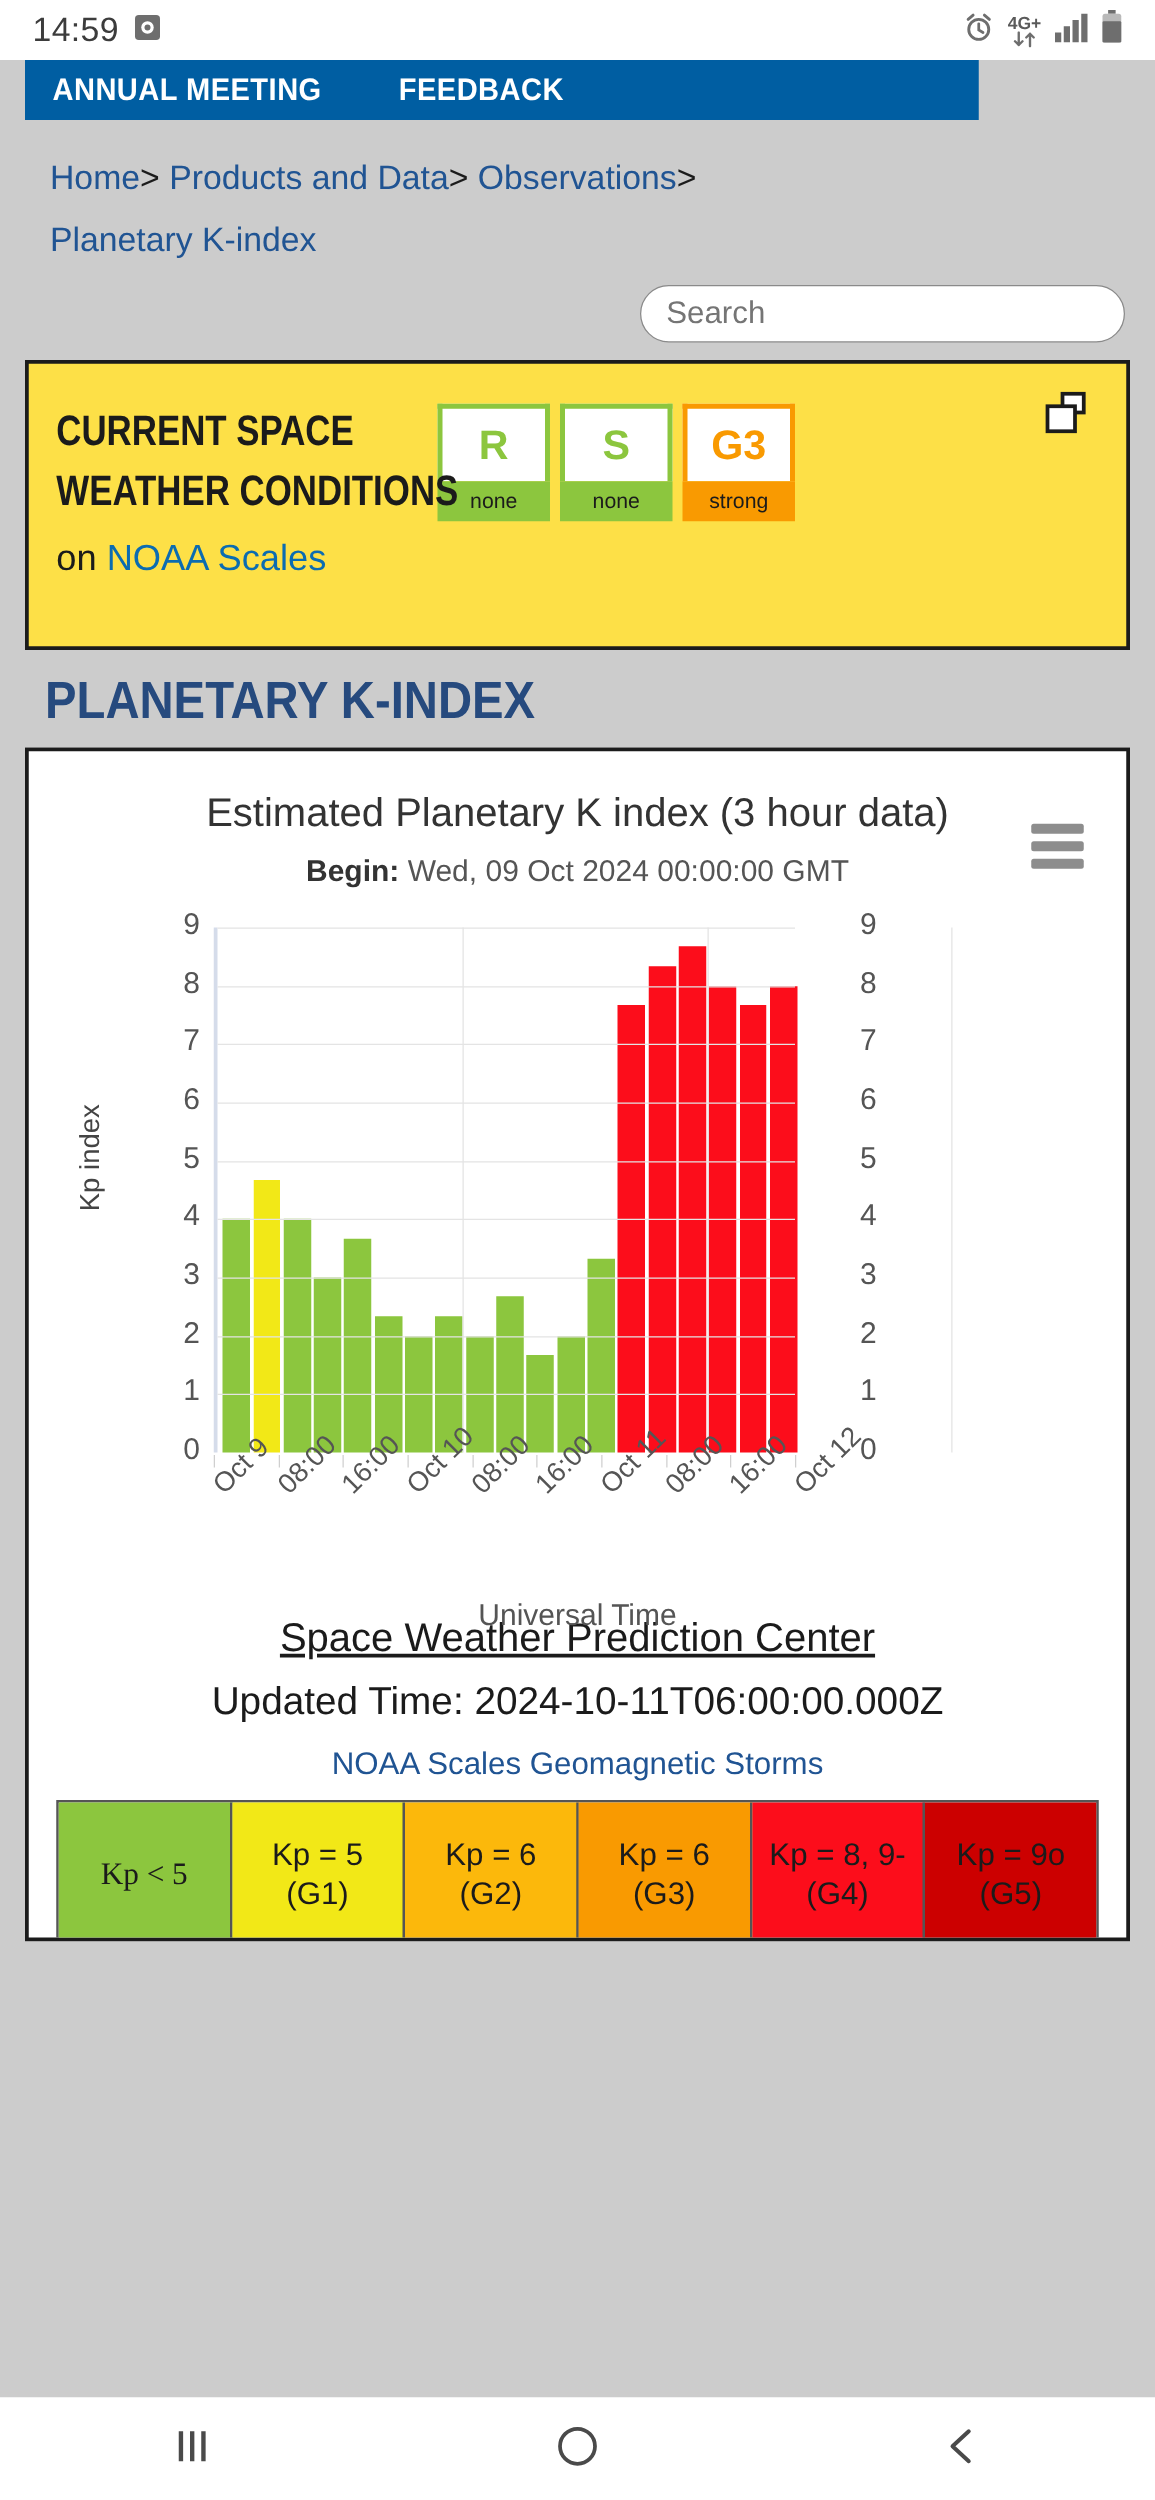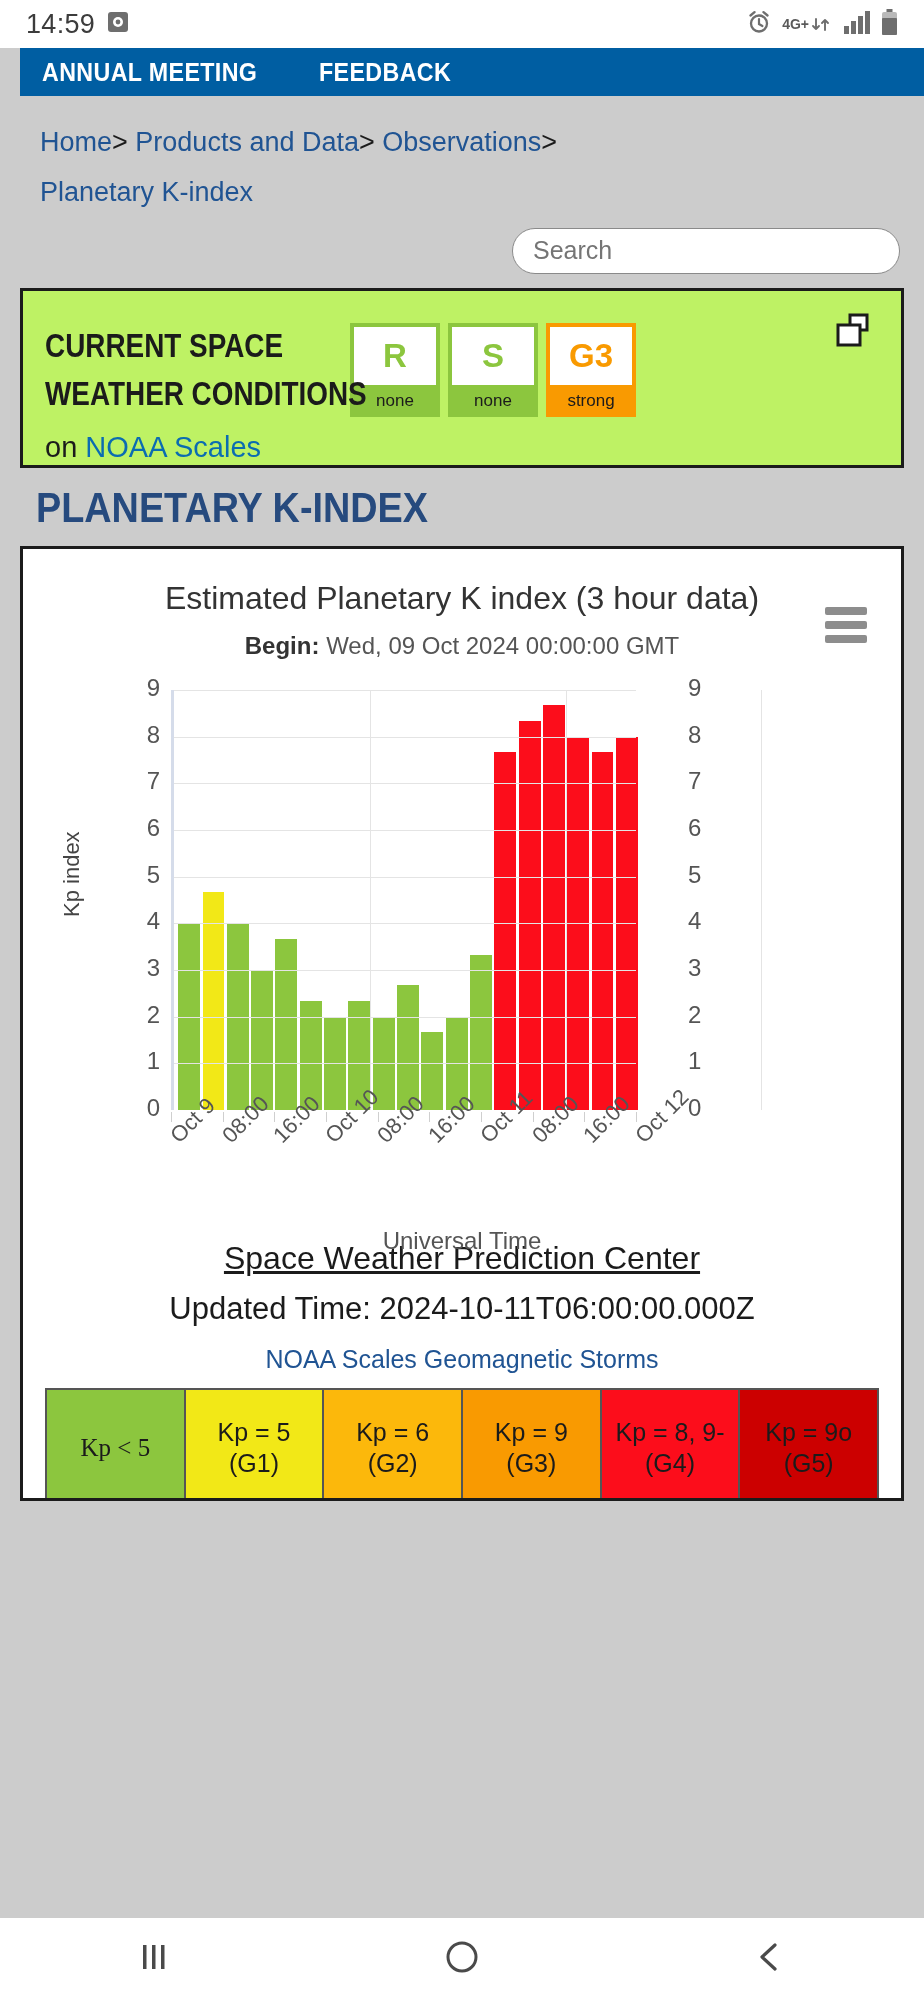--- a/index.html
+++ b/index.html
@@ -12,26 +12,26 @@
   }
   
   .statusbar {
     height:48px; background:#ffffff;
     display:flex; align-items:center; justify-content:space-between;
     padding:0 26px;
   }
   .sb-left { display:flex; align-items:center; gap:12px; }
   .sb-time { font-size:27px; color:#3c3c3c; letter-spacing:.3px; }
   .sb-right { display:flex; align-items:center; gap:10px; }
-  .net-wrap { display:flex; align-items:center; line-height:1; }
+  .net-wrap { display:flex; flex-direction:column; align-items:center; line-height:1; }
   .net-txt { font-size:14px; color:#5a5a5a; font-weight:bold; }
   
   .page { background:#cccccc; width:924px; height:1870px; position:relative; }
   .navbar {
-    background:#005ea2; height:48px; width:904px; margin-left:20px;
+    background:#005ea2; height:48px; width:763px; margin-left:20px;
     display:flex; align-items:center; gap:45px; padding:0 22px;
     overflow:hidden;
   }
   .navbar span {
     color:#fff; font-weight:bold; font-size:25px;
     letter-spacing:.4px; white-space:nowrap;
     font-stretch:condensed;
     transform:scaleX(.93); transform-origin:left center;
   }
   .breadcrumb {
@@ -44,22 +44,22 @@
   .search-box {
     width:388px; height:46px; border:1px solid #8a8a8a; border-radius:24px;
     background:#fff; display:flex; align-items:center; padding:0 20px;
   }
   .search-box input {
     border:none; outline:none; font-size:25px; color:#5c5c5c;
     width:100%; background:transparent; font-family:"Liberation Sans", sans-serif;
   }
   
   .cond-card {
-    margin:0 20px; background:#bef264; border:3px solid #1b1b1b;
-    height:180px; display:flex; align-items:flex-start; padding:18px 14px 0 22px;
+    margin:0 20px; background:#fde047; border:3px solid #1b1b1b;
+    height:232px; display:flex; align-items:flex-start; padding:18px 14px 0 22px;
     position:relative;
   }
   .cond-left { width:305px; padding-top:12px; }
   .cond-title {
     font-size:34px; font-weight:bold; color:#1b1b1b; line-height:1.42;
     font-stretch:condensed; transform:scaleX(.82); transform-origin:left top;
     letter-spacing:0px; white-space:nowrap;
   }
   .cond-sub { font-size:29px; color:#1b1b1b; margin-top:14px; }
   .cond-sub a { color:#0b6cb1; text-decoration:none; }
@@ -337,21 +337,21 @@
     </div>
 
     <div class="swpc">Space Weather Prediction Center</div>
     <div class="updated">Updated Time: 2024-10-11T06:00:00.000Z</div>
     <div class="noaa-scales-link">NOAA Scales Geomagnetic Storms</div>
 
     <div class="legend" id="legend">
         <div class="legend-cell" style="background: rgb(140, 198, 62); font-family: Liberation Serif, serif;">Kp &lt; 5</div>
         <div class="legend-cell" style="background: rgb(242, 232, 23);">Kp = 5 (G1)</div>
         <div class="legend-cell" style="background: rgb(252, 184, 11);">Kp = 6 (G2)</div>
-        <div class="legend-cell" style="background: rgb(249, 154, 1);">Kp = 9 (G3)</div>
+        <div class="legend-cell" style="background: rgb(249, 154, 1);">Kp = 6 (G3)</div>
         <div class="legend-cell" style="background: rgb(252, 13, 27);">Kp = 8, 9- (G4)</div>
         <div class="legend-cell" style="background: rgb(204, 0, 0);">Kp = 9o (G5)</div>
       </div>
   </div>
 </div>
 
 <div class="androidnav">
   <div>
     <svg width="40" height="36" viewBox="0 0 40 36">
         <rect x="9" y="6" width="3.5" height="24" fill="#4a4a4a"></rect>

